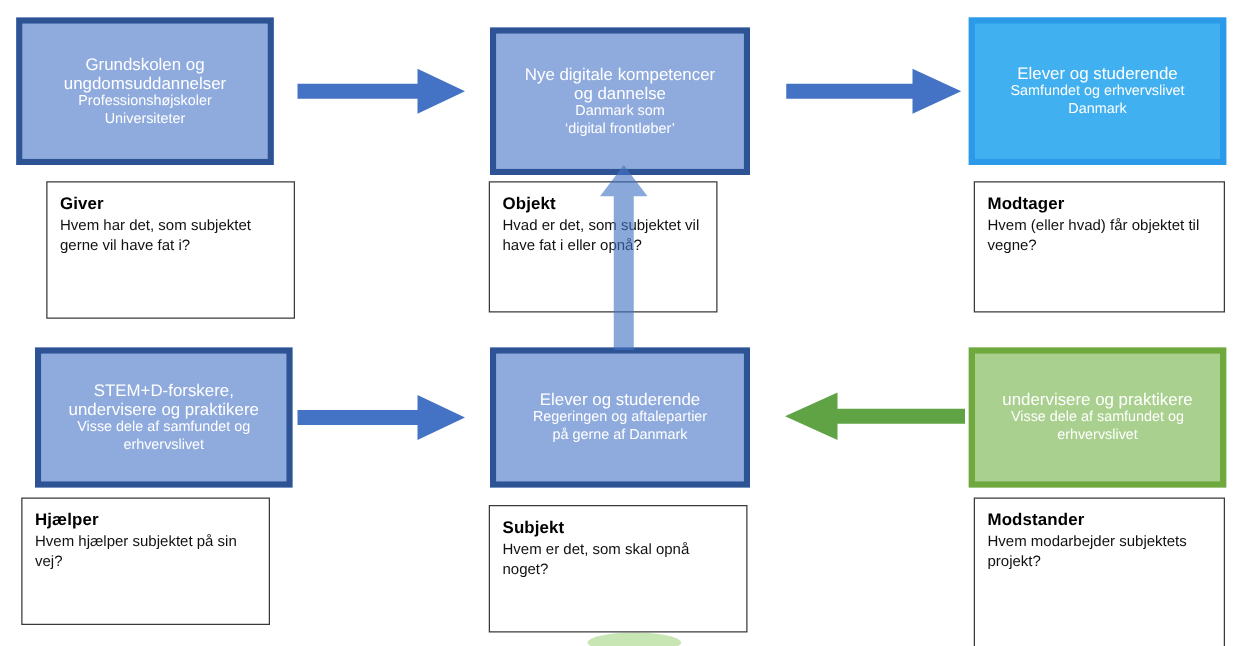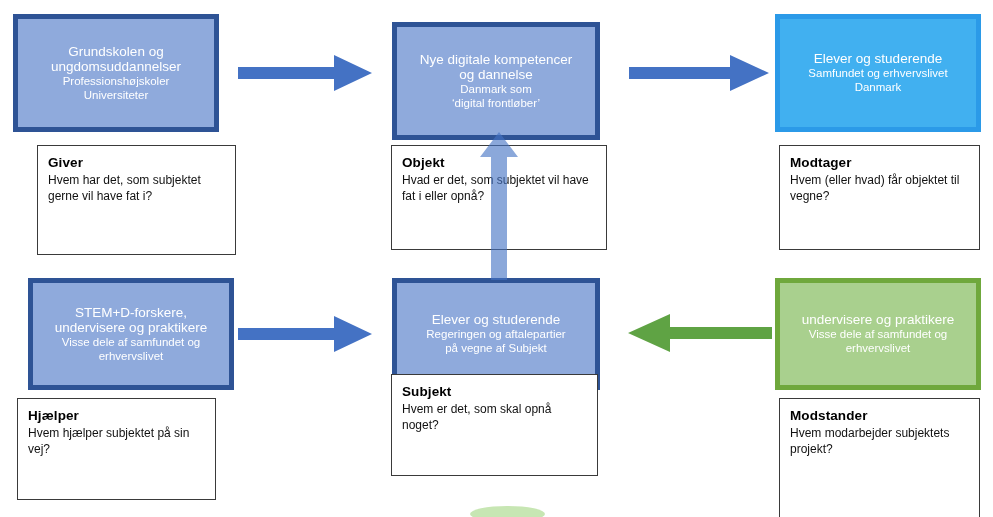--- a/index.html
+++ b/index.html
@@ -124,21 +124,21 @@
       <span class="l2">Samfundet og erhvervslivet</span>
       <span class="l2">Danmark</span>
     </div>
   </div>
 
   <div class="desc" style="left:17px; top:145px; width:199px; height:110px;margin-left:20px;">
     <span class="title">Giver</span>
     <span class="body">Hvem har det, som subjektet gerne vil have fat i?</span>
   </div>
 
-  <div class="desc" style="left:391px; top:145px; width:216px; height:105px; background:transparent;">
+  <div class="desc" style="left:391px; top:145px; width:183px; height:105px; background:transparent;">
     <span class="title">Objekt</span>
     <span class="body">Hvad er det, som subjektet vil have fat i eller opnå?</span>
   </div>
 
   <div class="desc" style="left:779px; top:145px; width:201px; height:105px;">
     <span class="title">Modtager</span>
     <span class="body">Hvem (eller hvad) får objektet til vegne?</span>
   </div>
 
   <div class="actant blue" style="left:28px; top:278px; width:206px; height:112px;">
@@ -147,38 +147,38 @@
       <span class="l1">undervisere og praktikere</span>
       <span class="l2">Visse dele af samfundet og</span>
       <span class="l2">erhvervslivet</span>
     </div>
   </div>
 
   <div class="actant blue" style="left:392px; top:278px; width:208px; height:112px;">
     <div class="inner">
       <span class="l1">Elever og studerende</span>
       <span class="l2">Regeringen og aftalepartier</span>
-      <span class="l2">på vegne af Subjekt</span>
+      <span class="l2">på gerne af Danmark</span>
     </div>
   </div>
 
   <div class="actant green" style="left:775px; top:278px; width:206px; height:112px;">
     <div class="inner">
       <span class="l1">undervisere og praktikere</span>
       <span class="l2">Visse dele af samfundet og</span>
       <span class="l2">erhvervslivet</span>
     </div>
   </div>
 
   <div class="desc" style="left:17px; top:398px; width:199px; height:102px;">
     <span class="title">Hjælper</span>
     <span class="body">Hvem hjælper subjektet på sin vej?</span>
   </div>
 
-  <div class="desc" style="left:391px; top:374px; width:207px; height:102px;">
+  <div class="desc" style="left:391px; top:404px; width:207px; height:102px;">
     <span class="title">Subjekt</span>
     <span class="body">Hvem er det, som skal opnå noget?</span>
   </div>
 
   <div class="desc" style="left:779px; top:398px; width:201px; height:120px;">
     <span class="title">Modstander</span>
     <span class="body">Hvem modarbejder subjektets projekt?</span>
   </div>
 
   <div class="arrow" style="left:238px; top:52px; width:136px; height:42px;">

